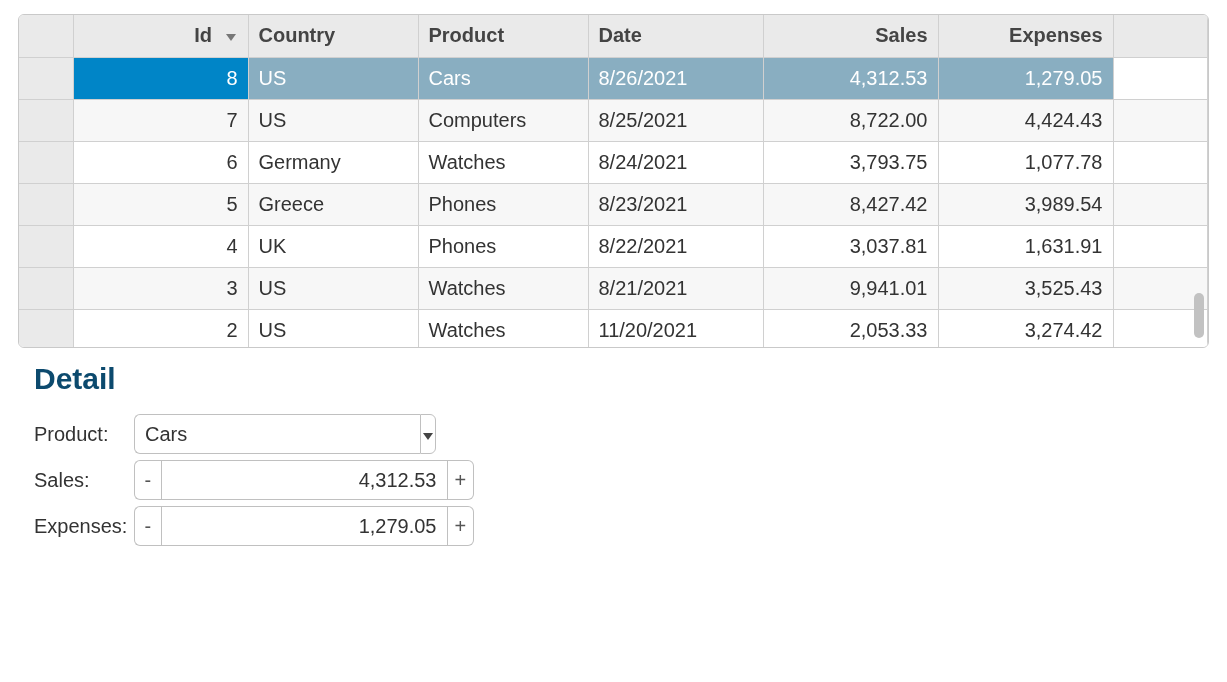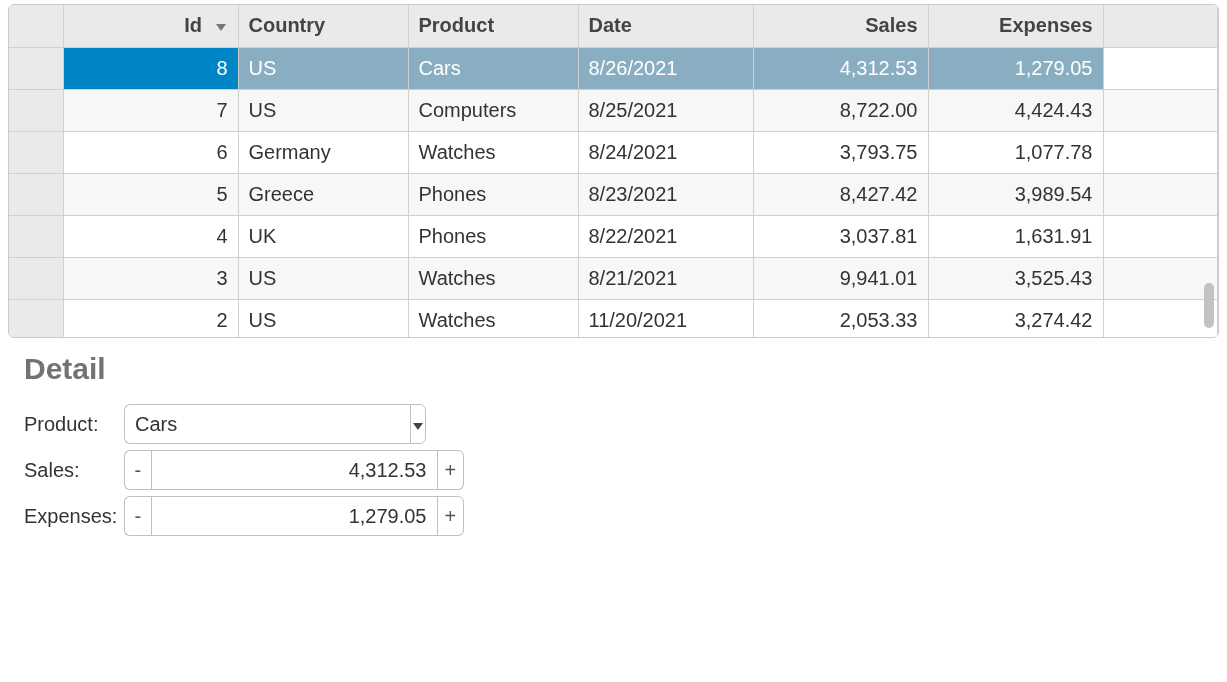--- a/index.html
+++ b/index.html
@@ -5,21 +5,21 @@
   * { box-sizing: border-box; }
   body {
     margin: 0;
     font-family: -apple-system, BlinkMacSystemFont, "Segoe UI", Helvetica, Arial, sans-serif;
     font-size: 20px;
     color: #333;
     background: #fff;
   }
   .container {
     width: 1227px;
-    padding: 0;
+    padding: 10px;
   }
   .grid-wrap {
     position: relative;
     border: 1px solid #c9c9c9;
     border-radius: 6px;
     overflow: hidden;
     margin: 4px 8px 0 8px;
     height: 334px;
   }
   table.grid {
@@ -80,21 +80,21 @@
     border-radius:6px;
   }
 
   .detail {
     margin: 14px 0 0 24px;
   }
   .detail h2 {
     margin: 0 0 18px 0;
     font-size: 30px;
     font-weight: 700;
-    color: #737373;
+    color: #0c4a6e;
   }
   .form-row {
     display:flex;
     align-items:center;
     margin-bottom: 6px;
   }
   .form-row label {
     width: 100px;
     color:#333;
   }

